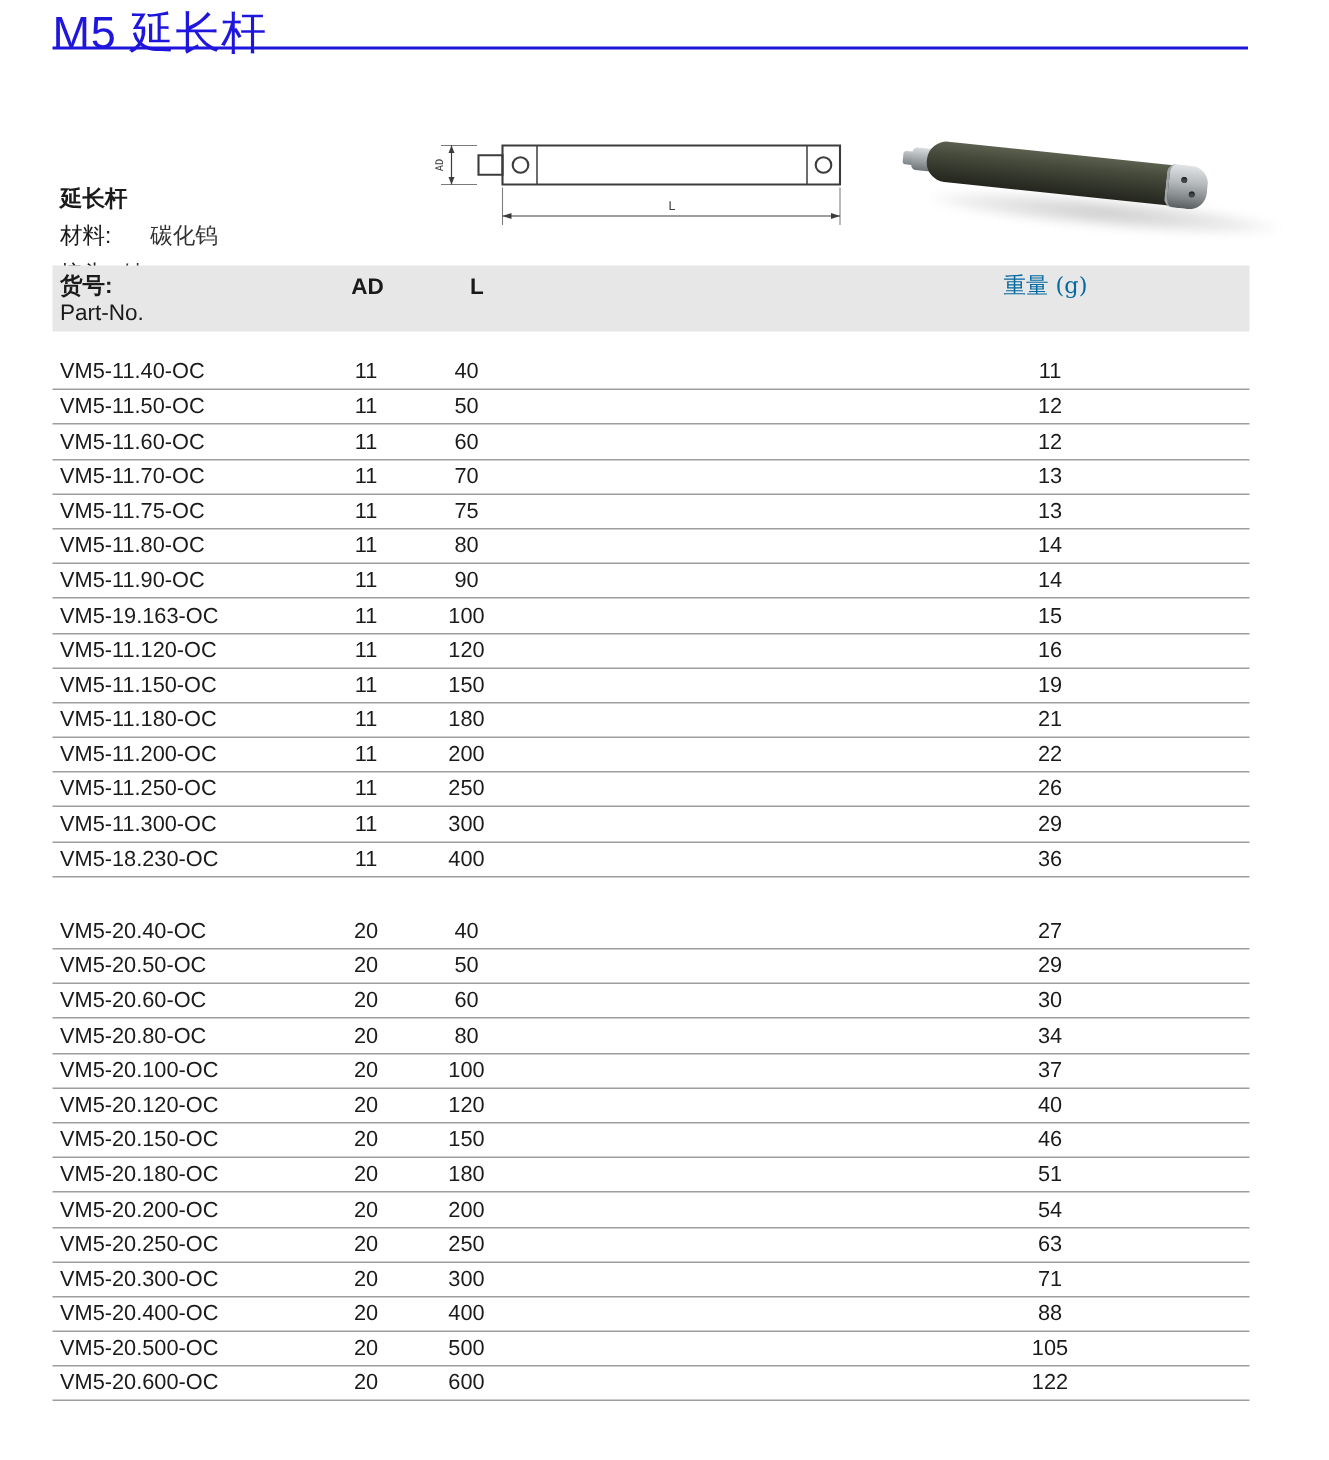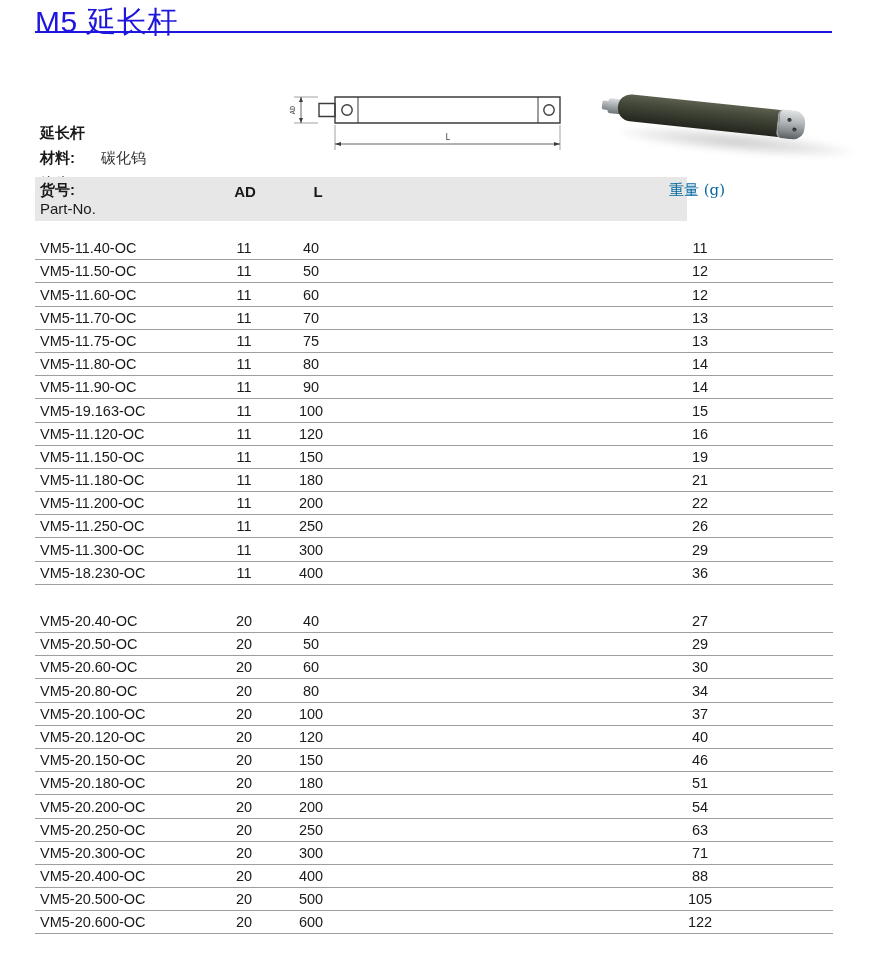--- a/index.html
+++ b/index.html
@@ -11,21 +11,21 @@
   
   .title {
     position:absolute; left:35px; top:2px; font-size:30px; font-weight:500;
     color:var(--accent); letter-spacing:.5px; white-space:nowrap;
   }
   .title-rule { position:absolute; left:35px; top:31px; width:797px; height:2px; background:var(--accent); }
 
   
   .info { position:absolute; left:40px; top:80px; font-size:15px; line-height:25px;margin-top:40px; }
   .info .name { font-weight:bold; }
-  .info .lbl { font-weight:bold; }
+  .info .lbl { font-weight:normal; }
   .info .val { font-family:"DejaVu Serif", serif; color:#333; }
   .info .val.material { margin-left:26px;text-align:center; }
   .info .val.joint { margin-left:8px; }
 
   
   .drawing { position:absolute; left:288px; top:84px; }
   .drawing line, .drawing rect, .drawing circle, .drawing path { vector-effect:non-scaling-stroke; }
   .drawing text { font-family:"DejaVu Sans Mono", monospace; fill:#3c3c3c; }
 
   
@@ -51,21 +51,21 @@
   .rod-cap {
     position:absolute; right:0; top:-1px; width:26px; height:29px; border-radius:6px 12px 12px 6px;
     background:linear-gradient(180deg,#e2e4e5 0%,#b6babd 40%,#83888b 75%,#595d60 100%);
     border-left:2px solid #9da2a5;
   }
   .cap-hole { position:absolute; width:4px; height:4px; border-radius:50%; background:#43464a; box-shadow:inset 0 1px 1px rgba(0,0,0,.6); }
   .cap-hole.h1 { left:8px; top:8px; }
   .cap-hole.h2 { left:14px; top:17px; }
 
   
-  .theader { position:absolute; left:35px; top:177px; width:652px; height:44px; background:var(--header-bg); }
+  .theader { position:absolute; left:35px; top:177px; width:798px; height:44px; background:var(--header-bg); }
   .theader .th { position:absolute; font-size:15px; white-space:nowrap; }
   .th-part-zh { left:5px; top:4px; font-weight:bold; }
   .th-part-en { left:5px; top:23px; font-size:14px; }
   .th-ad { left:210px; top:6px; font-weight:bold; transform:translateX(-50%); }
   .th-l  { left:283px; top:6px; font-weight:bold; transform:translateX(-50%); }
   .th-w  { left:662px; top:4px; font-family:"DejaVu Serif", serif; transform:translateX(-50%); color:#0369a1; }
 
   .tbody { position:absolute; left:35px; top:237px; width:798px; }
   .row { position:relative; height:22.2px; border-bottom:1px solid var(--row-border);text-align:center; }
   .row span { position:absolute; bottom:3px; font-size:14.5px; white-space:nowrap; }

